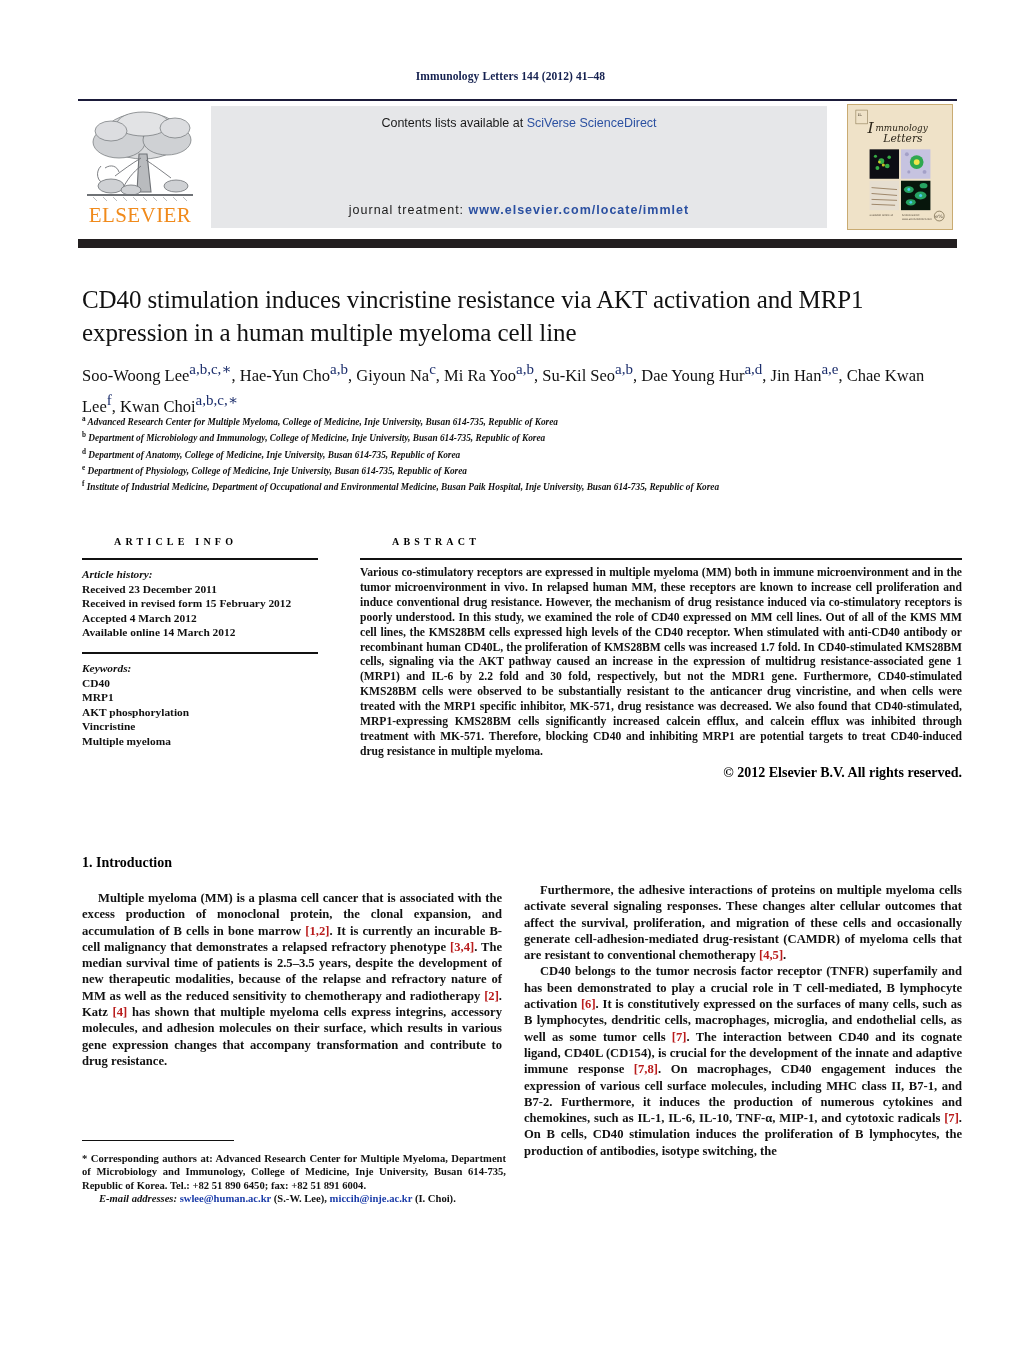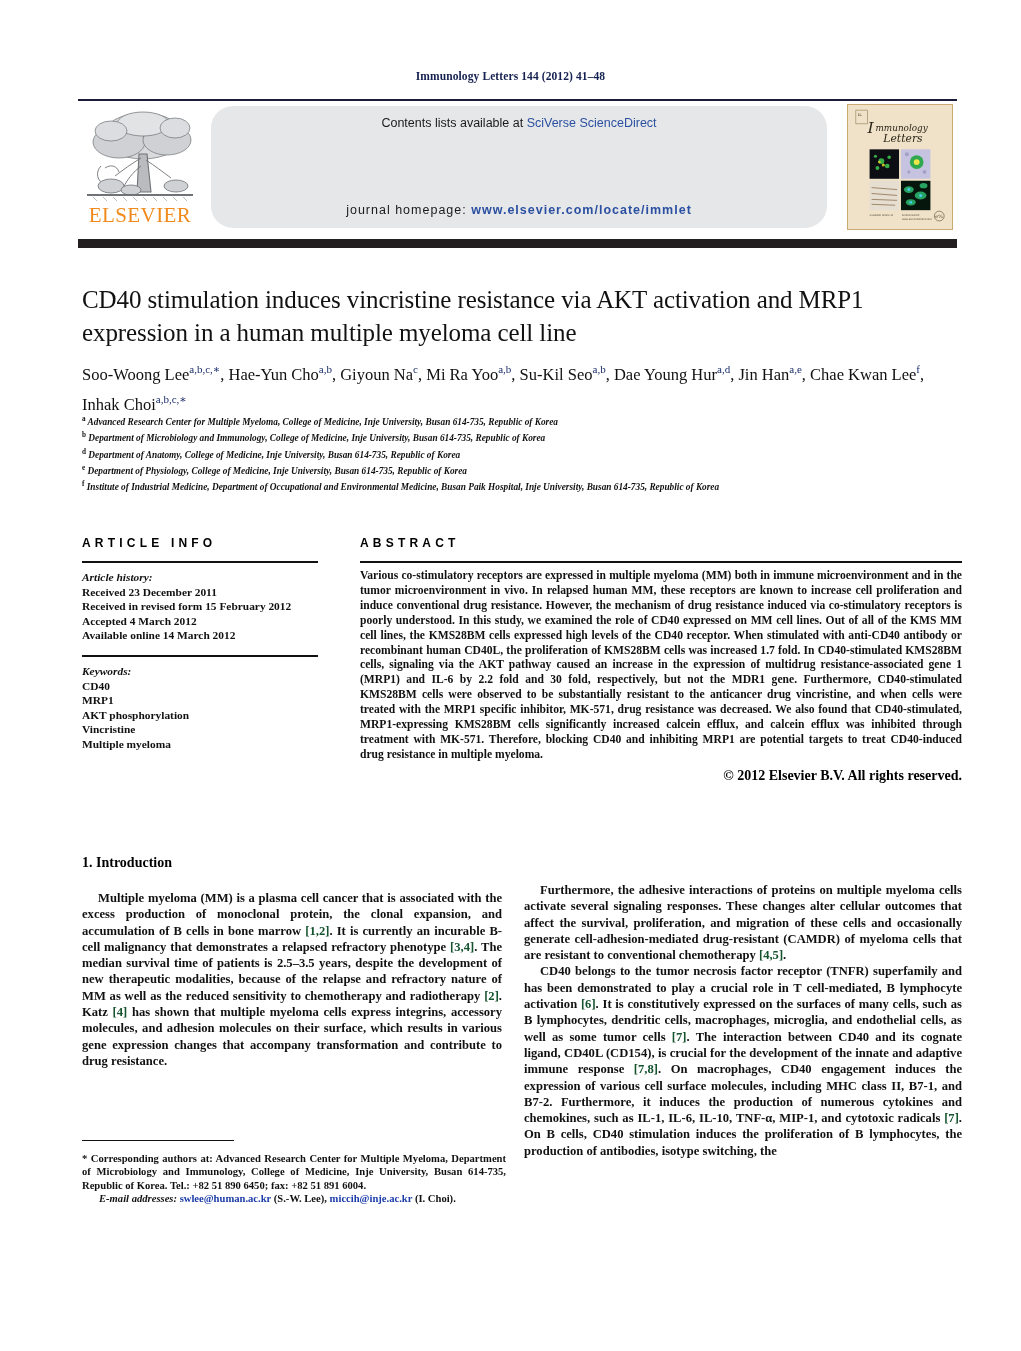--- a/index.html
+++ b/index.html
@@ -65,21 +65,20 @@
     font-size: 21px;
     color: #f08a1b;
     letter-spacing: .4px;
   }
   .banner {
     position: absolute;
     left: 133px; top: 7px;
     width: 616px;
     height: 122px;
     background: #e6e7e9;
-    border-radius: 22px;
   }
   .banner-contents {
     position: absolute;
     left: 0; top: 10px;
     width: 616px;
     text-align: center;
     font-family: "Liberation Sans", sans-serif;
     font-size: 12.5px;
     color: #1a1a1a;
   }
@@ -137,41 +136,42 @@
     letter-spacing: -.1px;
   }
   .authors {
     position: absolute;
     left: 82px; top: 357px;
     width: 860px;
     font-size: 16.5px;
     line-height: 24px;
     color: #111;
   }
-  .authors sup { font-size: 11px; color: #1b2d6b; vertical-align: super; }
+  .authors sup { font-size: 15px; color: #1b2d6b; vertical-align: super; }
 
   .affils {
     position: absolute;
     left: 82px; top: 413px;
     width: 880px;
     font-size: 9.3px;
     line-height: 13.2px;
     font-style: italic;
     font-weight: bold;
     color: #111;
   }
   .affils div { white-space: nowrap; }
   .affils sup { font-style: normal; font-size: 7.2px; vertical-align: super; }
 
   
   .colhead {
-    font-family: Liberation Sans, sans-serif;
-    font-size: 12px;
+    font-family: Liberation Serif, serif;
+    font-size: 10px;
     font-weight: bold;
     letter-spacing: 4.2px;
+    margin-left: 32px;
   }
   .info-col {
     position: absolute;
     left: 82px; top: 536px;
     width: 255px;
   }
   .info-rule {
     width: 236px;
     height: 2px;
     background: #111;
@@ -236,21 +236,21 @@
   .para {
     font-size: 12.6px;
     line-height: 16.3px;
     text-align: justify;
     font-weight: bold;
     color: #111;
     margin: 0;
     text-indent: 16px;
   }
   .para + .para { text-indent: 16px; }
-  .ref { color: #14532d; }
+  .ref { color: #b91c1c; }
 
   
   .foot-rule {
     position: absolute;
     left: 82px; top: 1140px;
     width: 152px;
     height: 1px;
     background: #111;
   }
   .footnotes {
@@ -319,21 +319,21 @@
         </g>
       </svg>
       <div class="elsevier-word">ELSEVIER</div>
     </div>
 
     <div class="banner">
       <div class="banner-contents">
         <span>Contents lists available at </span><span class="sd-link">SciVerse ScienceDirect</span>
       </div>
       <div class="banner-homepage">
-        <span>journal homepage: </span><span class="hp-url">www.elsevier.com/locate/immlet</span>
+        <span>journal treatment: </span><span class="hp-url">www.elsevier.com/locate/immlet</span>
       </div>
     </div>
 
     <div class="cover">
       <svg class="cover-inner" viewBox="0 0 106 126">
         <rect x="0" y="0" width="106" height="126" fill="#efe2c8"></rect>
         <rect x="8" y="5" width="12" height="14" fill="#efe2c8" stroke="#8d7b55" stroke-width="0.6"></rect>
         <g fill="#3b3020" font-family="DejaVu Serif" font-size="4">
           <text x="10" y="11">IL</text>
         </g>
@@ -386,21 +386,21 @@
         <circle cx="93" cy="113" r="5" fill="none" stroke="#6b5c3e" stroke-width="0.7"></circle>
         <text x="89" y="115" font-family="DejaVu Serif" font-size="5" fill="#4b4032">e%</text>
       </svg>
     </div>
   </div>
 
   <div class="dark-bar"></div>
 
   <div class="title">CD40 stimulation induces vincristine resistance via AKT activation and MRP1 expression in a human multiple myeloma cell line</div>
 
-  <div class="authors"><span>Soo-Woong Lee</span><sup>a,b,c,∗</sup>, <span>Hae-Yun Cho</span><sup>a,b</sup>, <span>Giyoun Na</span><sup>c</sup>, <span>Mi Ra Yoo</span><sup>a,b</sup>, <span>Su-Kil Seo</span><sup>a,b</sup>, <span>Dae Young Hur</span><sup>a,d</sup>, <span>Jin Han</span><sup>a,e</sup>, <span>Chae Kwan Lee</span><sup>f</sup>, <span>Inhak Choi</span><sup>a,b,c,∗</sup></div>
+  <div class="authors"><span>Soo-Woong Lee</span><sup>a,b,c,∗</sup>, <span>Hae-Yun Cho</span><sup>a,b</sup>, <span>Giyoun Na</span><sup>c</sup>, <span>Mi Ra Yoo</span><sup>a,b</sup>, <span>Su-Kil Seo</span><sup>a,b</sup>, <span>Dae Young Hur</span><sup>a,d</sup>, <span>Jin Han</span><sup>a,e</sup>, <span>Chae Kwan Lee</span><sup>f</sup>, <span>Kwan Choi</span><sup>a,b,c,∗</sup></div>
 
   <div class="affils">
       <div><sup>a</sup><span> Advanced Research Center for Multiple Myeloma, College of Medicine, Inje University, Busan 614-735, Republic of Korea</span></div>
       <div><sup>b</sup><span> Department of Microbiology and Immunology, College of Medicine, Inje University, Busan 614-735, Republic of Korea</span></div>
       <div><sup>d</sup><span> Department of Anatomy, College of Medicine, Inje University, Busan 614-735, Republic of Korea</span></div>
       <div><sup>e</sup><span> Department of Physiology, College of Medicine, Inje University, Busan 614-735, Republic of Korea</span></div>
       <div><sup>f</sup><span> Institute of Industrial Medicine, Department of Occupational and Environmental Medicine, Busan Paik Hospital, Inje University, Busan 614-735, Republic of Korea</span></div>
     </div>
 
   <div class="info-col">

